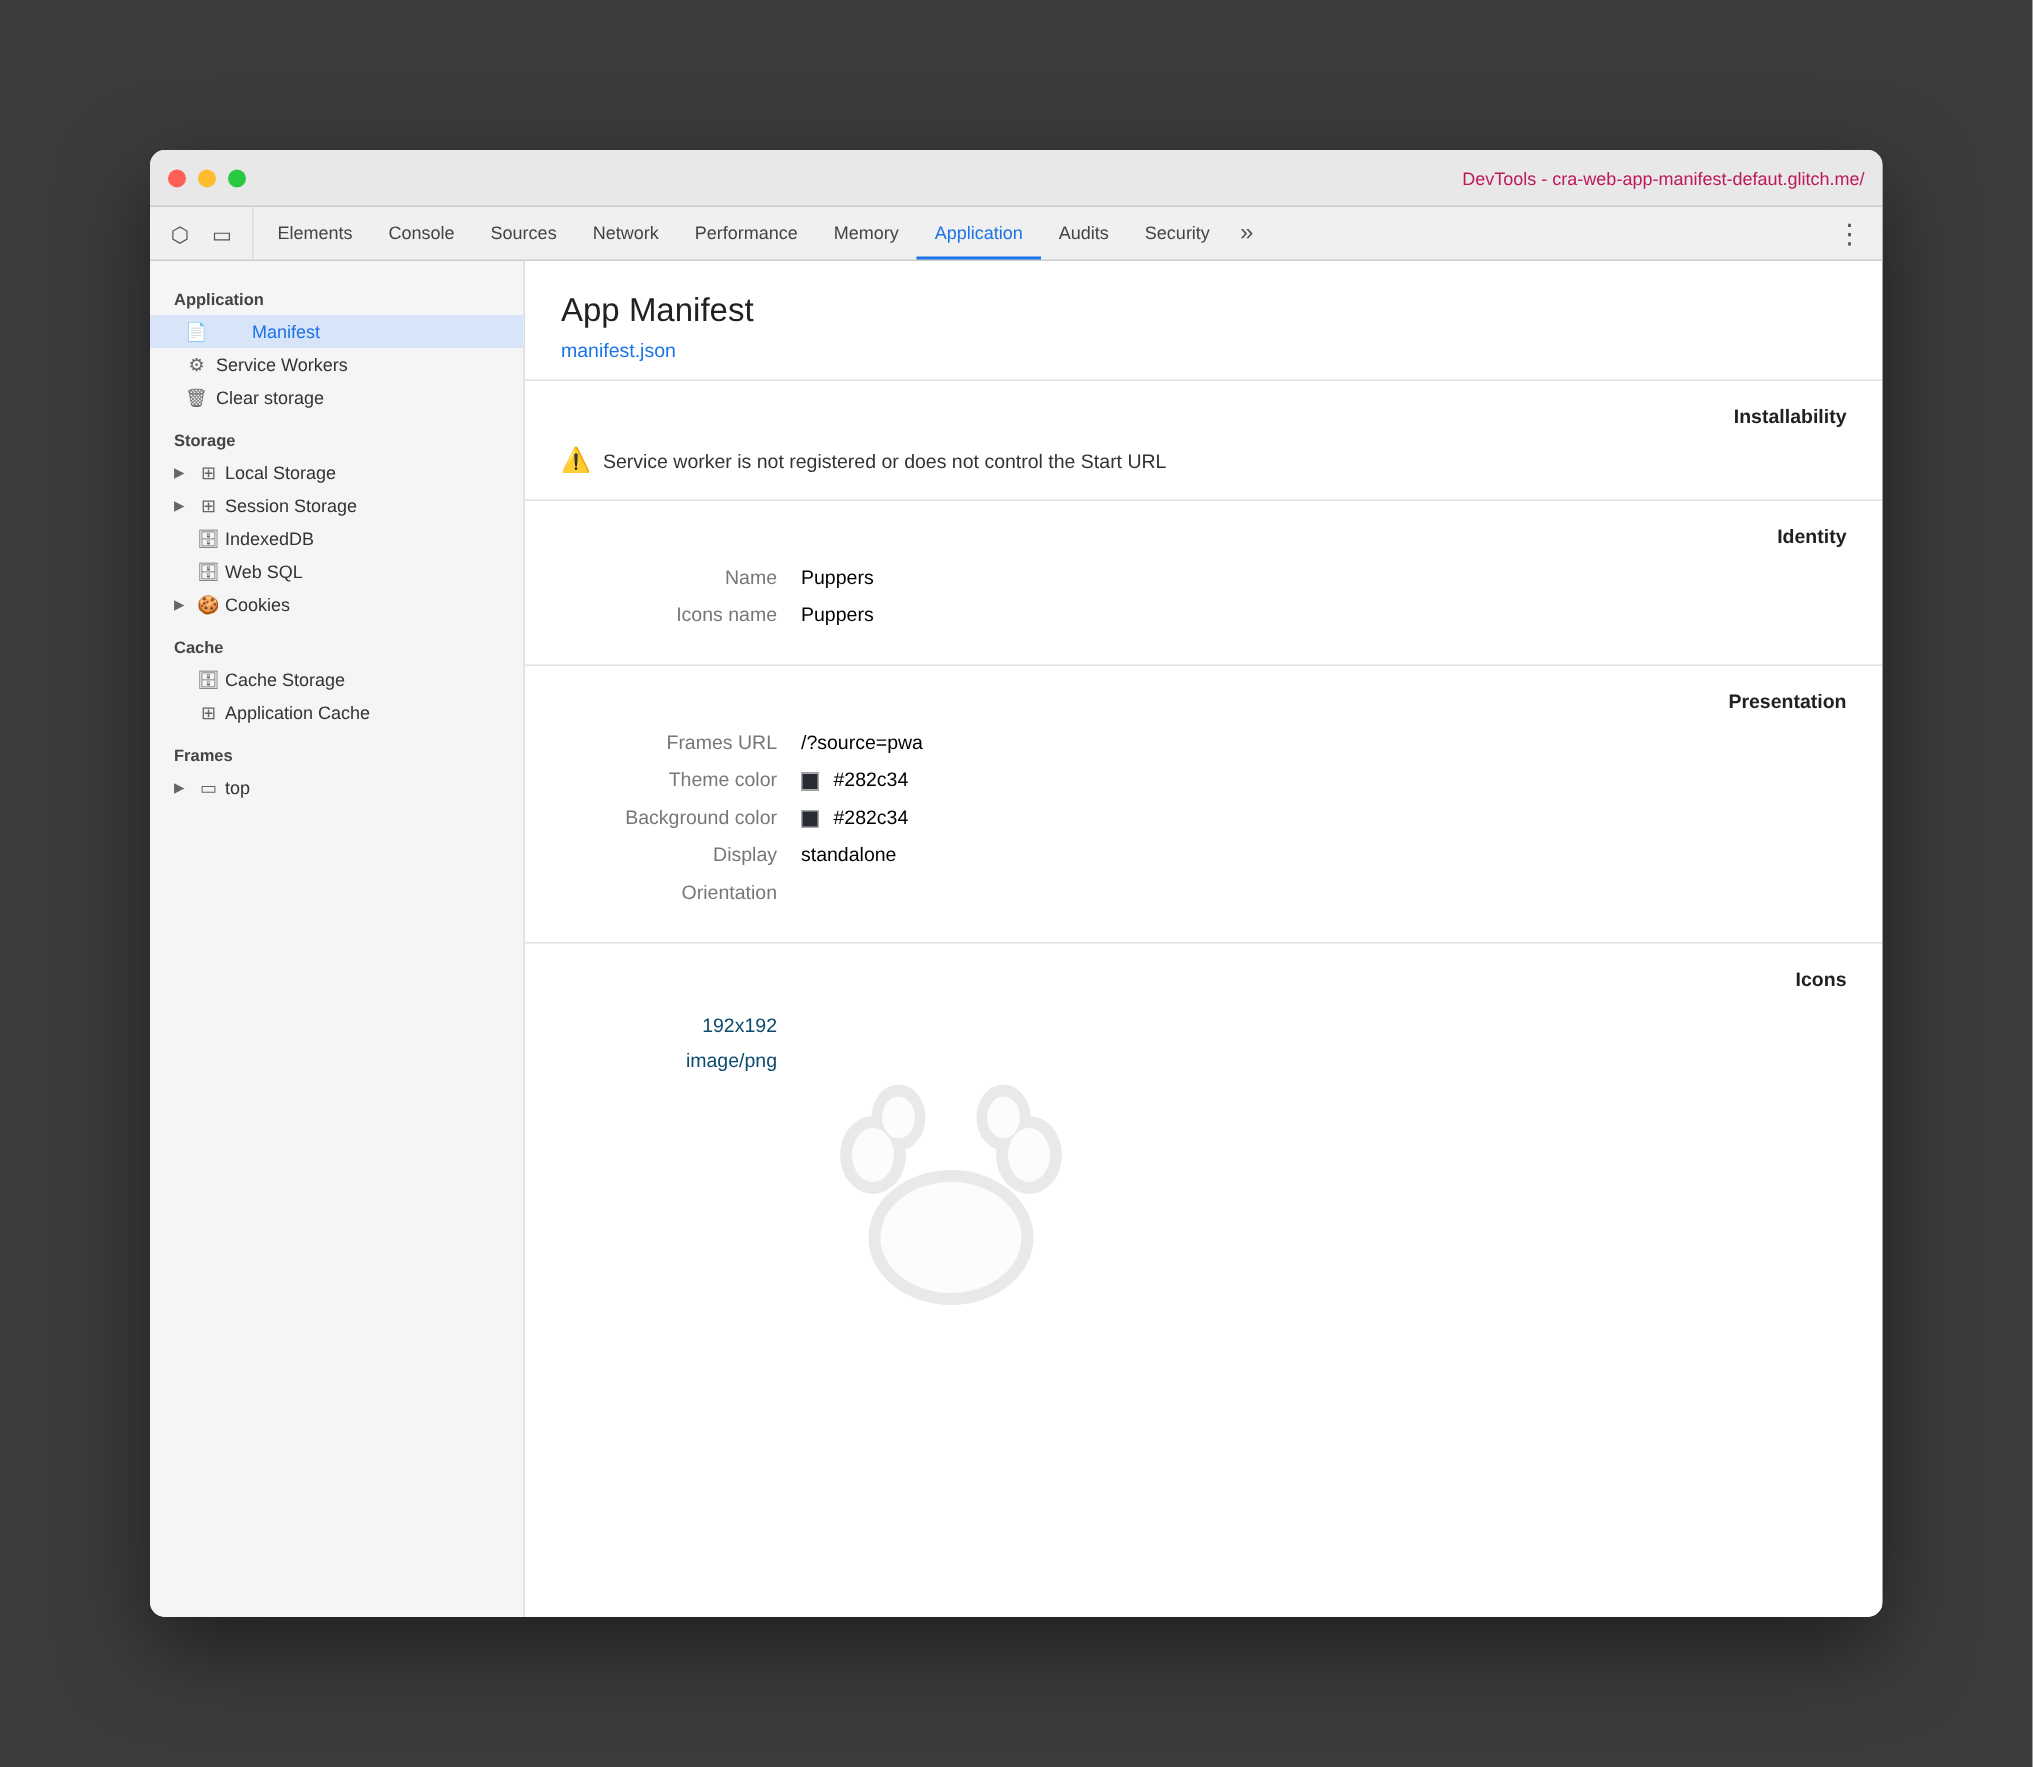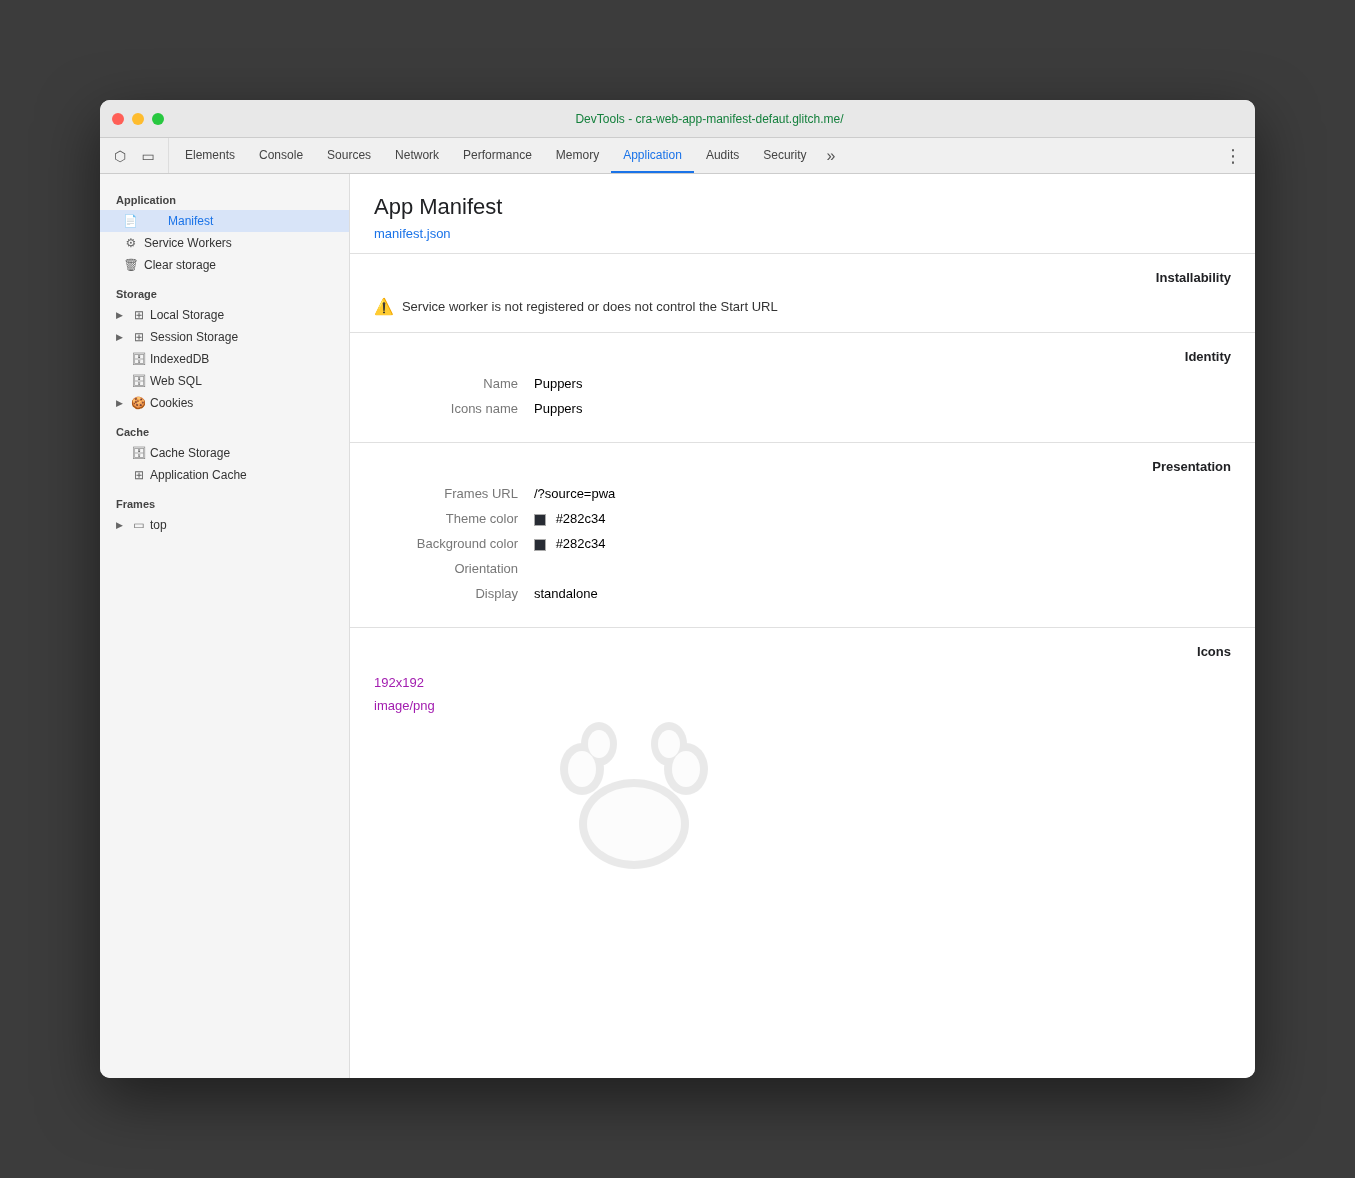--- a/index.html
+++ b/index.html
@@ -39,23 +39,23 @@
     .traffic-light {
       width: 12px;
       height: 12px;
       border-radius: 50%;
     }
     .tl-red { background: #ff5f57; }
     .tl-yellow { background: #febc2e; }
     .tl-green { background: #28c840; }
     .title-text {
       flex: 1;
-      text-align: center;
+      text-align: right;
       font-size: 12px;
-      color: #15803d;
+      color: #be185d;
     }
     .tabs-bar {
       background: #f0f0f0;
       border-bottom: 1px solid #ccc;
       display: flex;
       align-items: stretch;
       height: 36px;
       padding: 0 8px;
       flex-shrink: 0;
     }
@@ -395,33 +395,33 @@
           </span>
         </div>
         <div class="property-row">
           <span class="property-label">Background color</span>
           <span class="property-value">
             <span class="color-swatch" style="background:#282c34"></span>
             <span>#282c34</span>
           </span>
         </div>
         <div class="property-row">
+          <span class="property-label">Display</span>
+          <span class="property-value">standalone</span>
+        </div>
+        <div class="property-row">
           <span class="property-label">Orientation</span>
           <span class="property-value"></span>
-        </div>
-        <div class="property-row">
-          <span class="property-label">Display</span>
-          <span class="property-value">standalone</span>
         </div>
       </div>
 
       <div class="icons-section">
         <div class="section-title">Icons</div>
         <div style="display:flex; align-items:flex-start; gap:0;">
-          <div style="width:160px; padding-right:16px; color:#a21caf; line-height:1.8;">
+          <div style="width:160px; text-align:right; padding-right:16px; color:#0c4a6e; line-height:1.8;">
             <div>192x192</div>
             <div>image/png</div>
           </div>
           <div class="paw-container" style="margin-left:0;">
             <svg class="paw-svg" width="200" height="200" viewBox="0 0 200 200" xmlns="http://www.w3.org/2000/svg">
 
               <ellipse cx="100" cy="145" rx="55" ry="45" fill="#aaa"></ellipse>
 
               <ellipse cx="48" cy="90" rx="22" ry="26" fill="#aaa"></ellipse>
 

